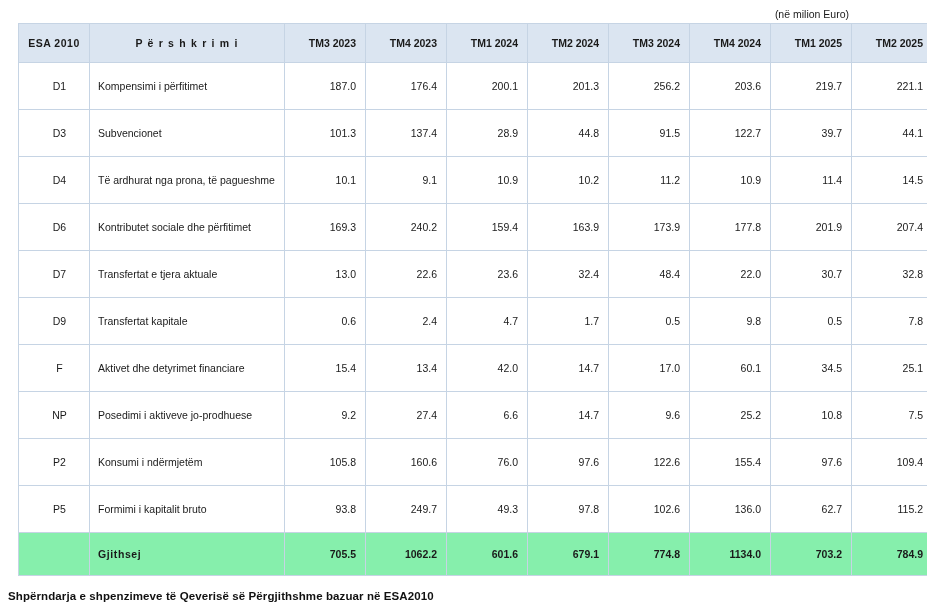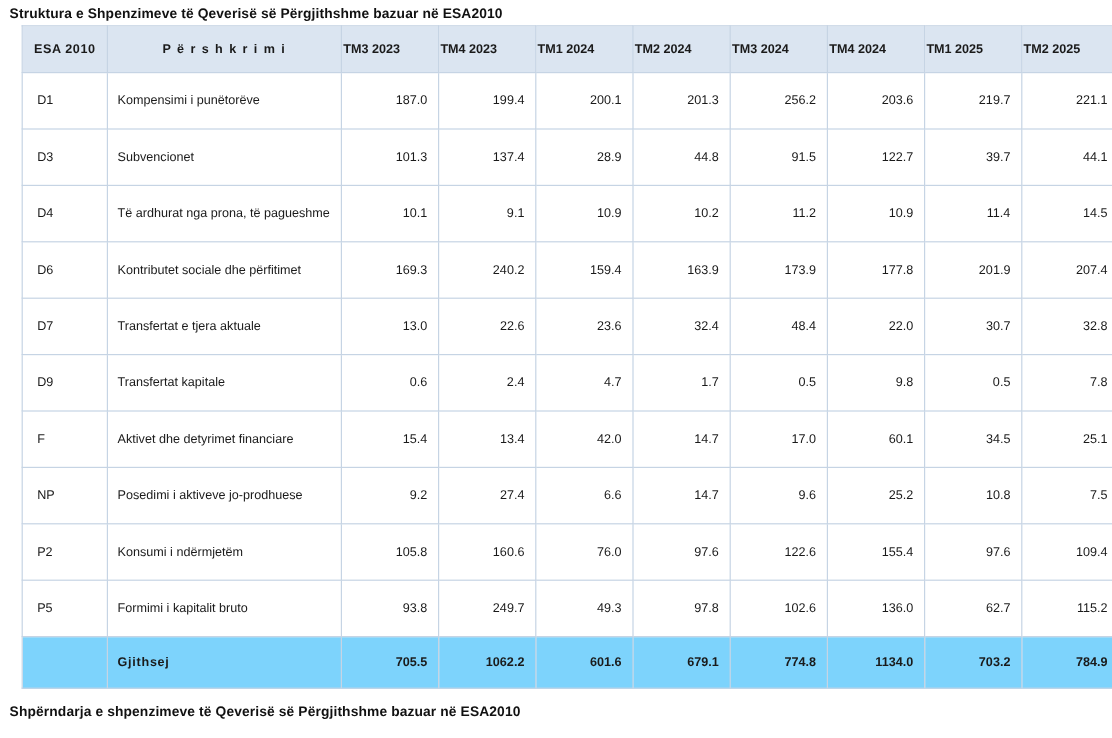--- a/index.html
+++ b/index.html
@@ -63,43 +63,43 @@
     width: 68px;
     letter-spacing: 0.5px;
   }
   thead th.desc-col {
     width: 192px;
     letter-spacing: 1.2px;
     margin-top: 26px;
   }
   thead th.q-col {
     width: 70px;
-    text-align: left;
+    text-align: right;
     padding-right: 9px;
     letter-spacing: 0px;
   }
   tbody td {
     height: 44px;
     vertical-align: middle;
     background: #ffffff;
   }
   tbody td.code {
     padding-left: 12px;
-    text-align: left;
+    text-align: center;
   }
   tbody td.desc {
     padding-left: 8px;
     text-align: left;
   }
   tbody td.num {
     text-align: right;
     padding-right: 9px;
   }
   tr.total td {
-    background: #7dd3fc;
+    background: #86efac;
     font-weight: bold;
     height: 40px;
   }
   tr.total td.total-label {
     text-align: left;
     padding-left: 8px;
     letter-spacing: 0.6px;
   }
   tr.total td.num {
     text-align: right;
@@ -113,22 +113,22 @@
     color: #111111;
     padding: 14px 0 0 8px;
     letter-spacing: 0.1px;
   }
 </style>
 </head>
 <body>
 
 <div class="page">
 
-  <div class="doc-title">Struktura e Shpenzimeve të Qeverisë së Përgjithshme bazuar në ESA2010</div>
-
+
+  <div class="unit-note">(në milion Euro)</div>
 
   <div class="table-wrap">
     <table class="esa">
       <thead>
         <tr>
           <th class="code-col">ESA 2010</th>
           <th class="desc-col">P ë r s h k r i m i</th>
           <th class="q-col">TM3 2023</th>
           <th class="q-col">TM4 2023</th>
           <th class="q-col">TM1 2024</th>
@@ -136,23 +136,23 @@
           <th class="q-col">TM3 2024</th>
           <th class="q-col">TM4 2024</th>
           <th class="q-col">TM1 2025</th>
           <th class="q-col">TM2 2025</th>
 
         </tr>
       </thead>
       <tbody>
         <tr>
           <td class="code">D1</td>
-          <td class="desc">Kompensimi i punëtorëve</td>
+          <td class="desc">Kompensimi i përfitimet</td>
           <td class="num">187.0</td>
-          <td class="num">199.4</td>
+          <td class="num">176.4</td>
           <td class="num">200.1</td>
           <td class="num">201.3</td>
           <td class="num">256.2</td>
           <td class="num">203.6</td>
           <td class="num">219.7</td>
           <td class="num">221.1</td>
 
         </tr>
         <tr>
           <td class="code">D3</td>

